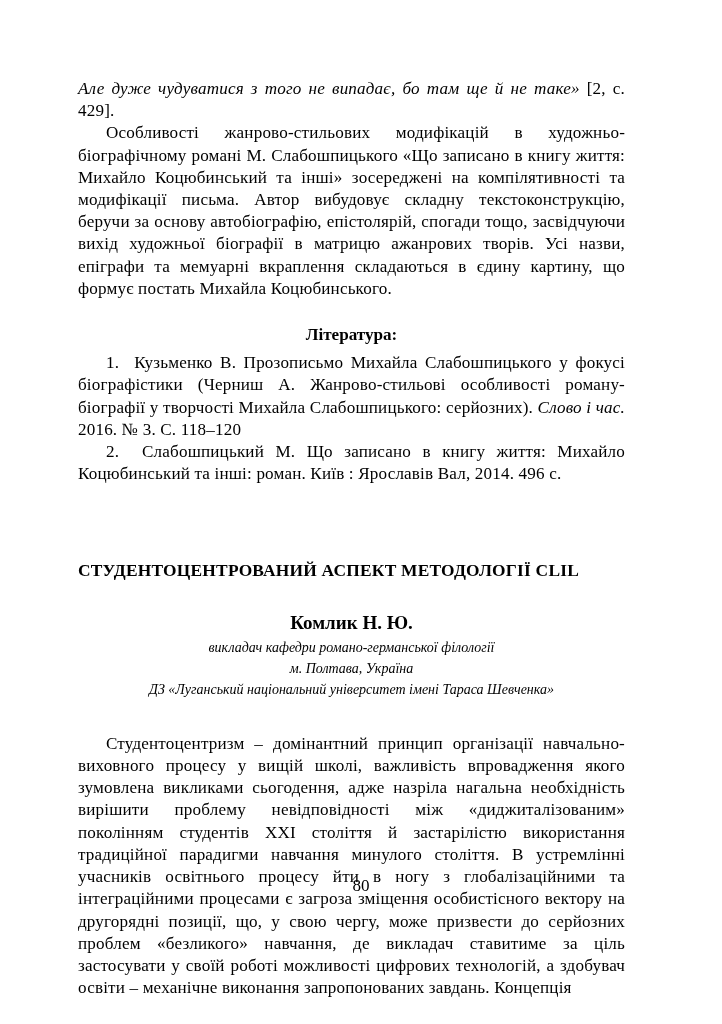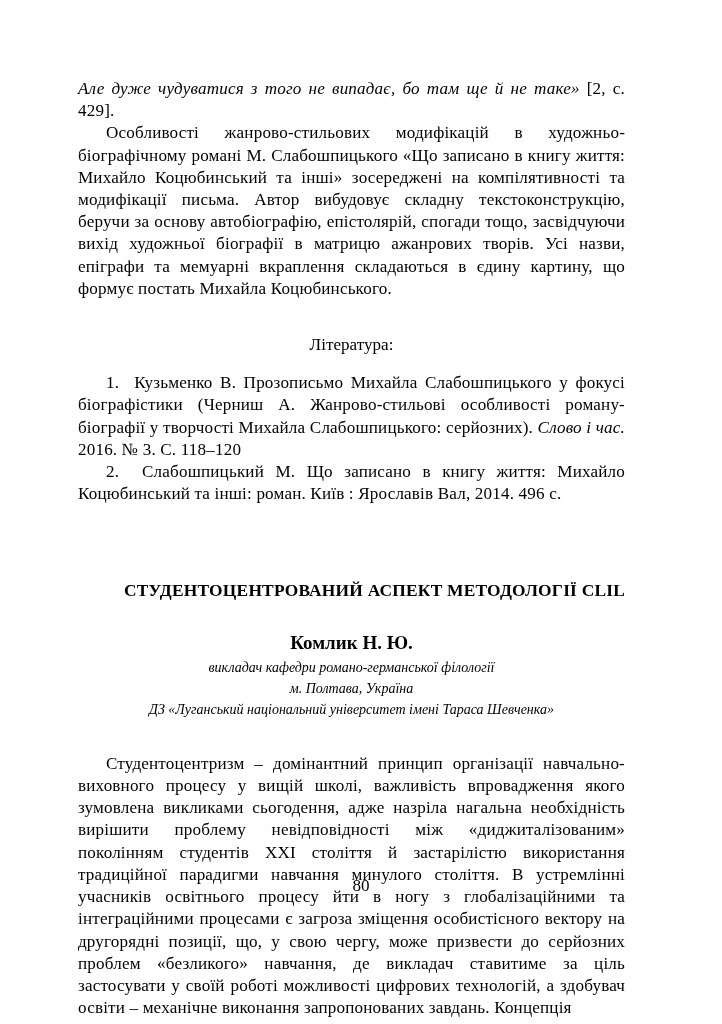--- a/index.html
+++ b/index.html
@@ -47,32 +47,32 @@
   .para.indent {
     text-indent: 28px;
   }
   .para.noindent {
     text-indent: 0;
   }
 
   .it { font-style: italic; }
 
   .lit-heading {
-    font-weight: normal;
+    font-weight: bold;
     font-size: 17.1px;
     line-height: 22.2px;
     text-align: center;
-    margin: 16px;
+    margin: 6px;
   }
 
   .art-title {
     font-weight: bold;
     font-size: 17.4px;
     line-height: 23px;
-    text-align: right;
+    text-align: left;
     margin: 0;
     letter-spacing: 0.012em;
   }
 
   .author-name {
     font-weight: bold;
     font-size: 19px;
     line-height: 22.2px;
     text-align: center;
     margin: 0;

